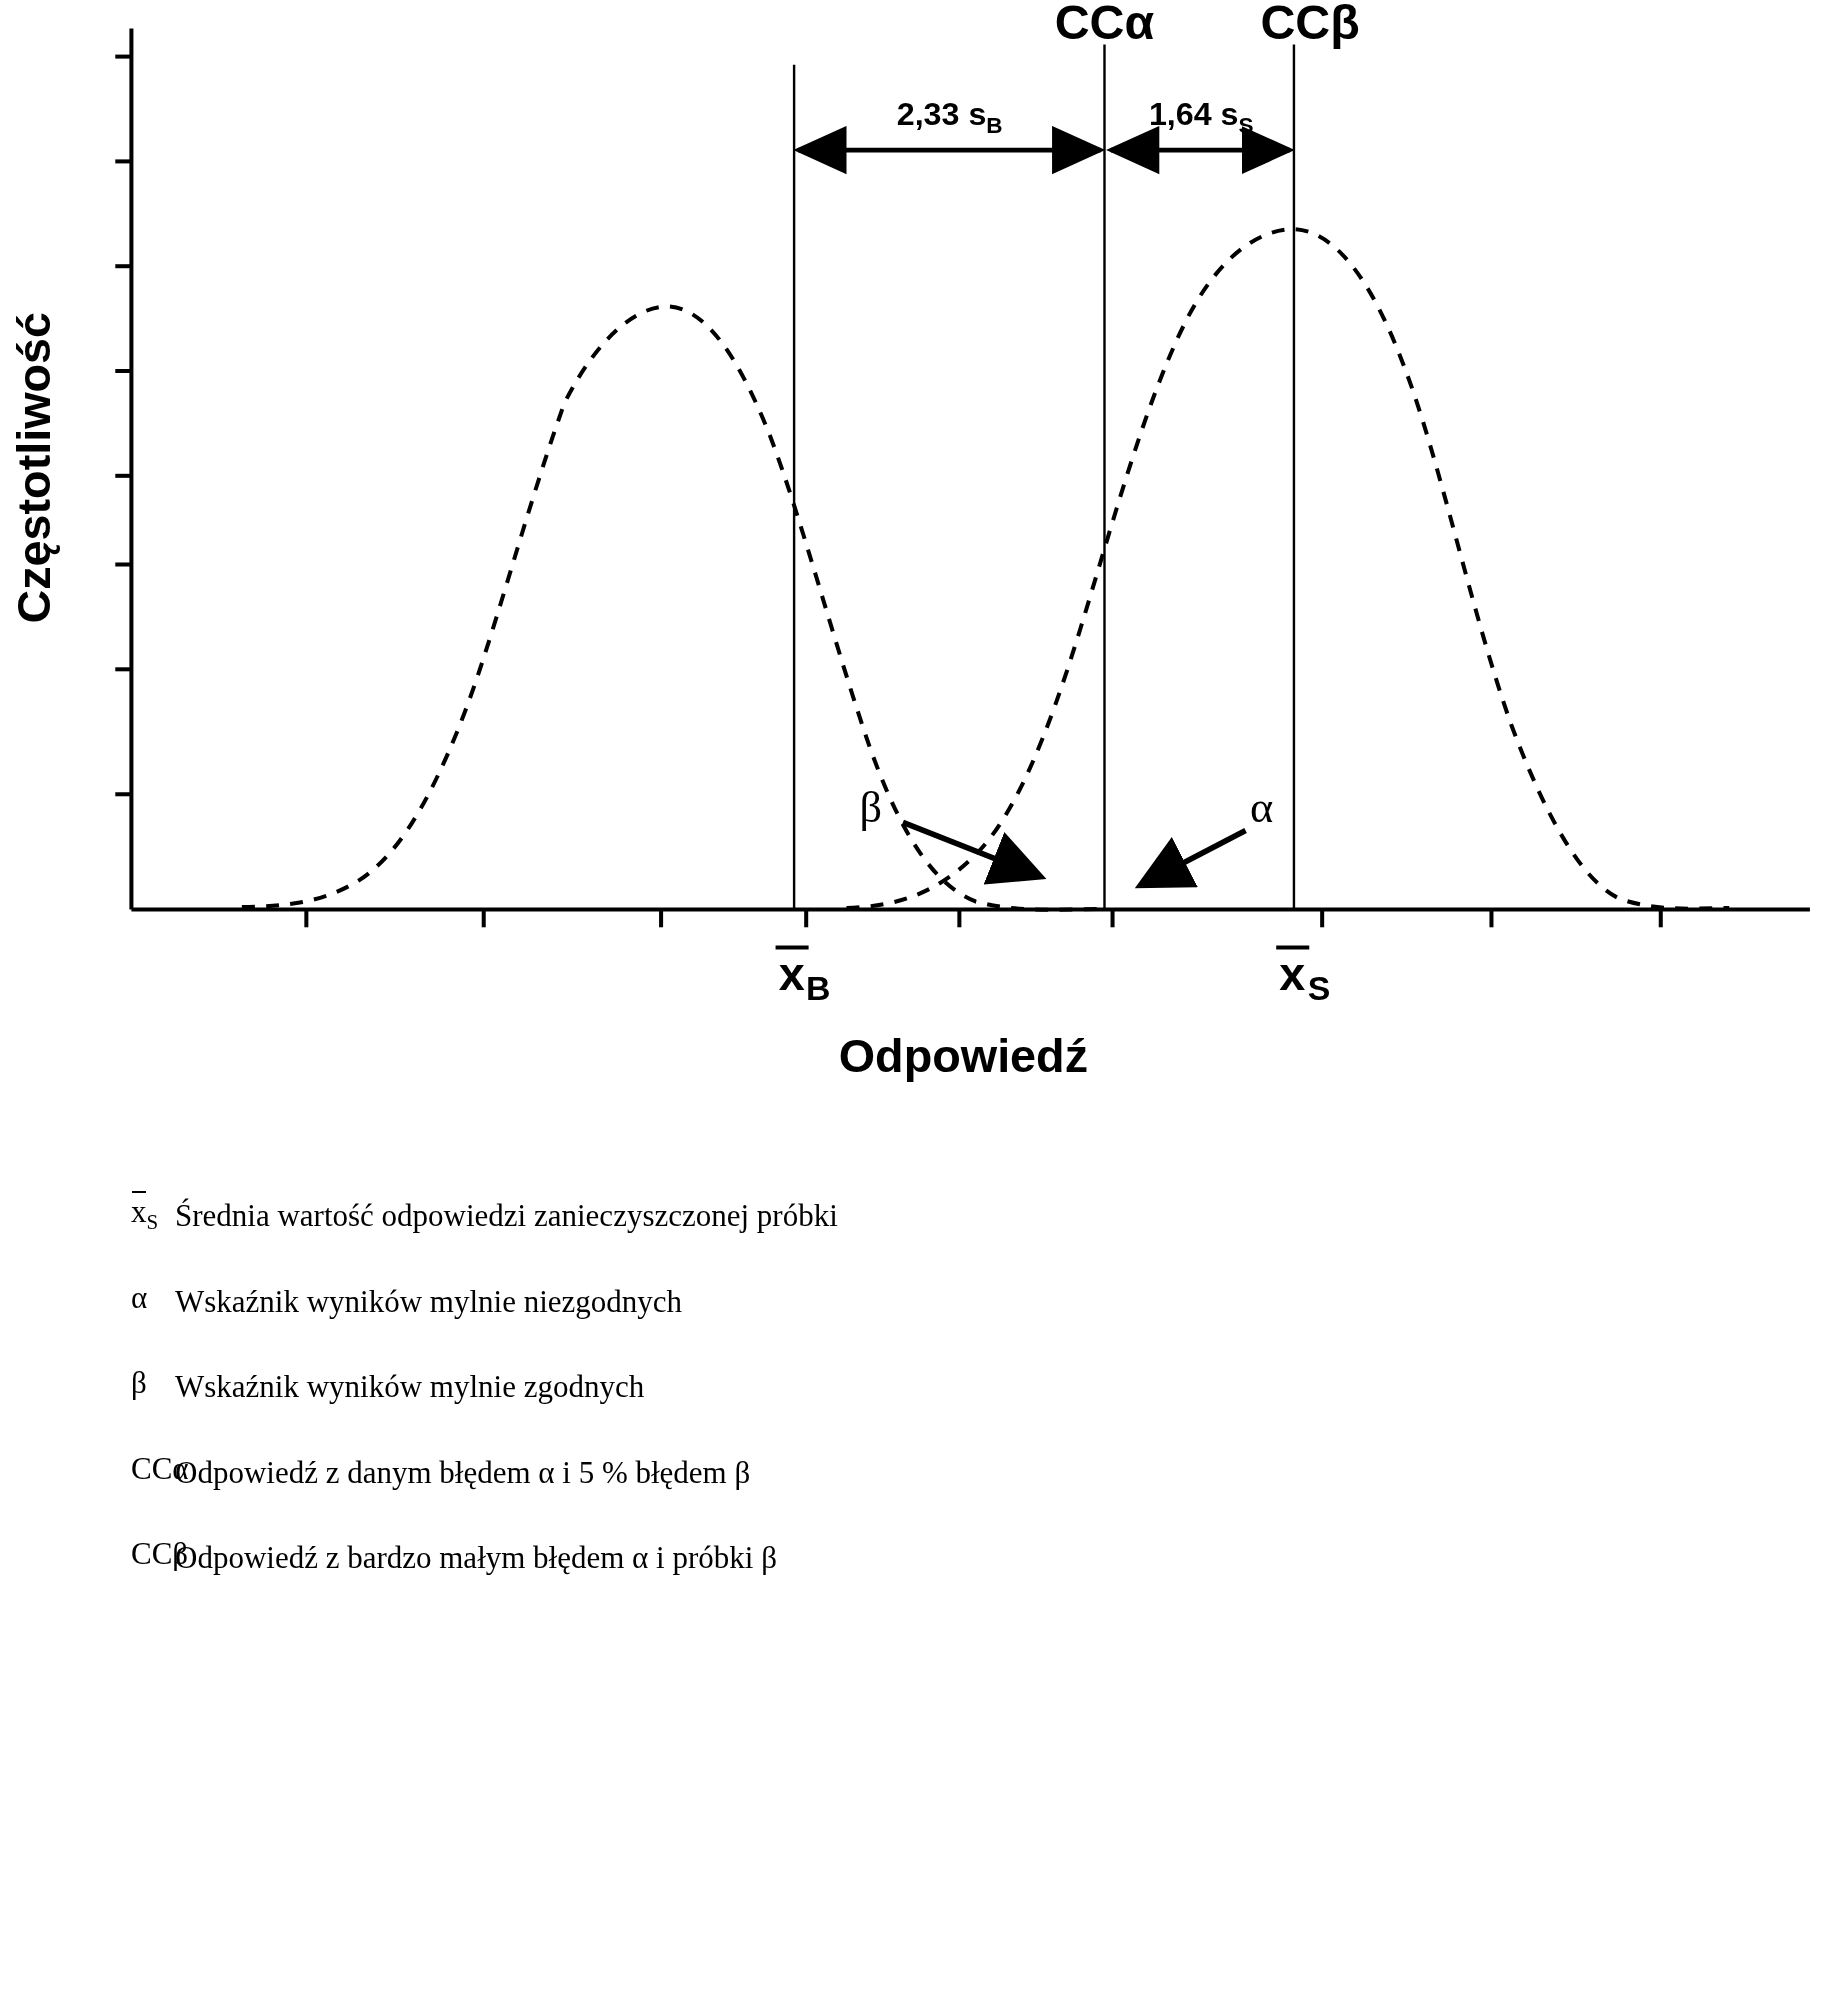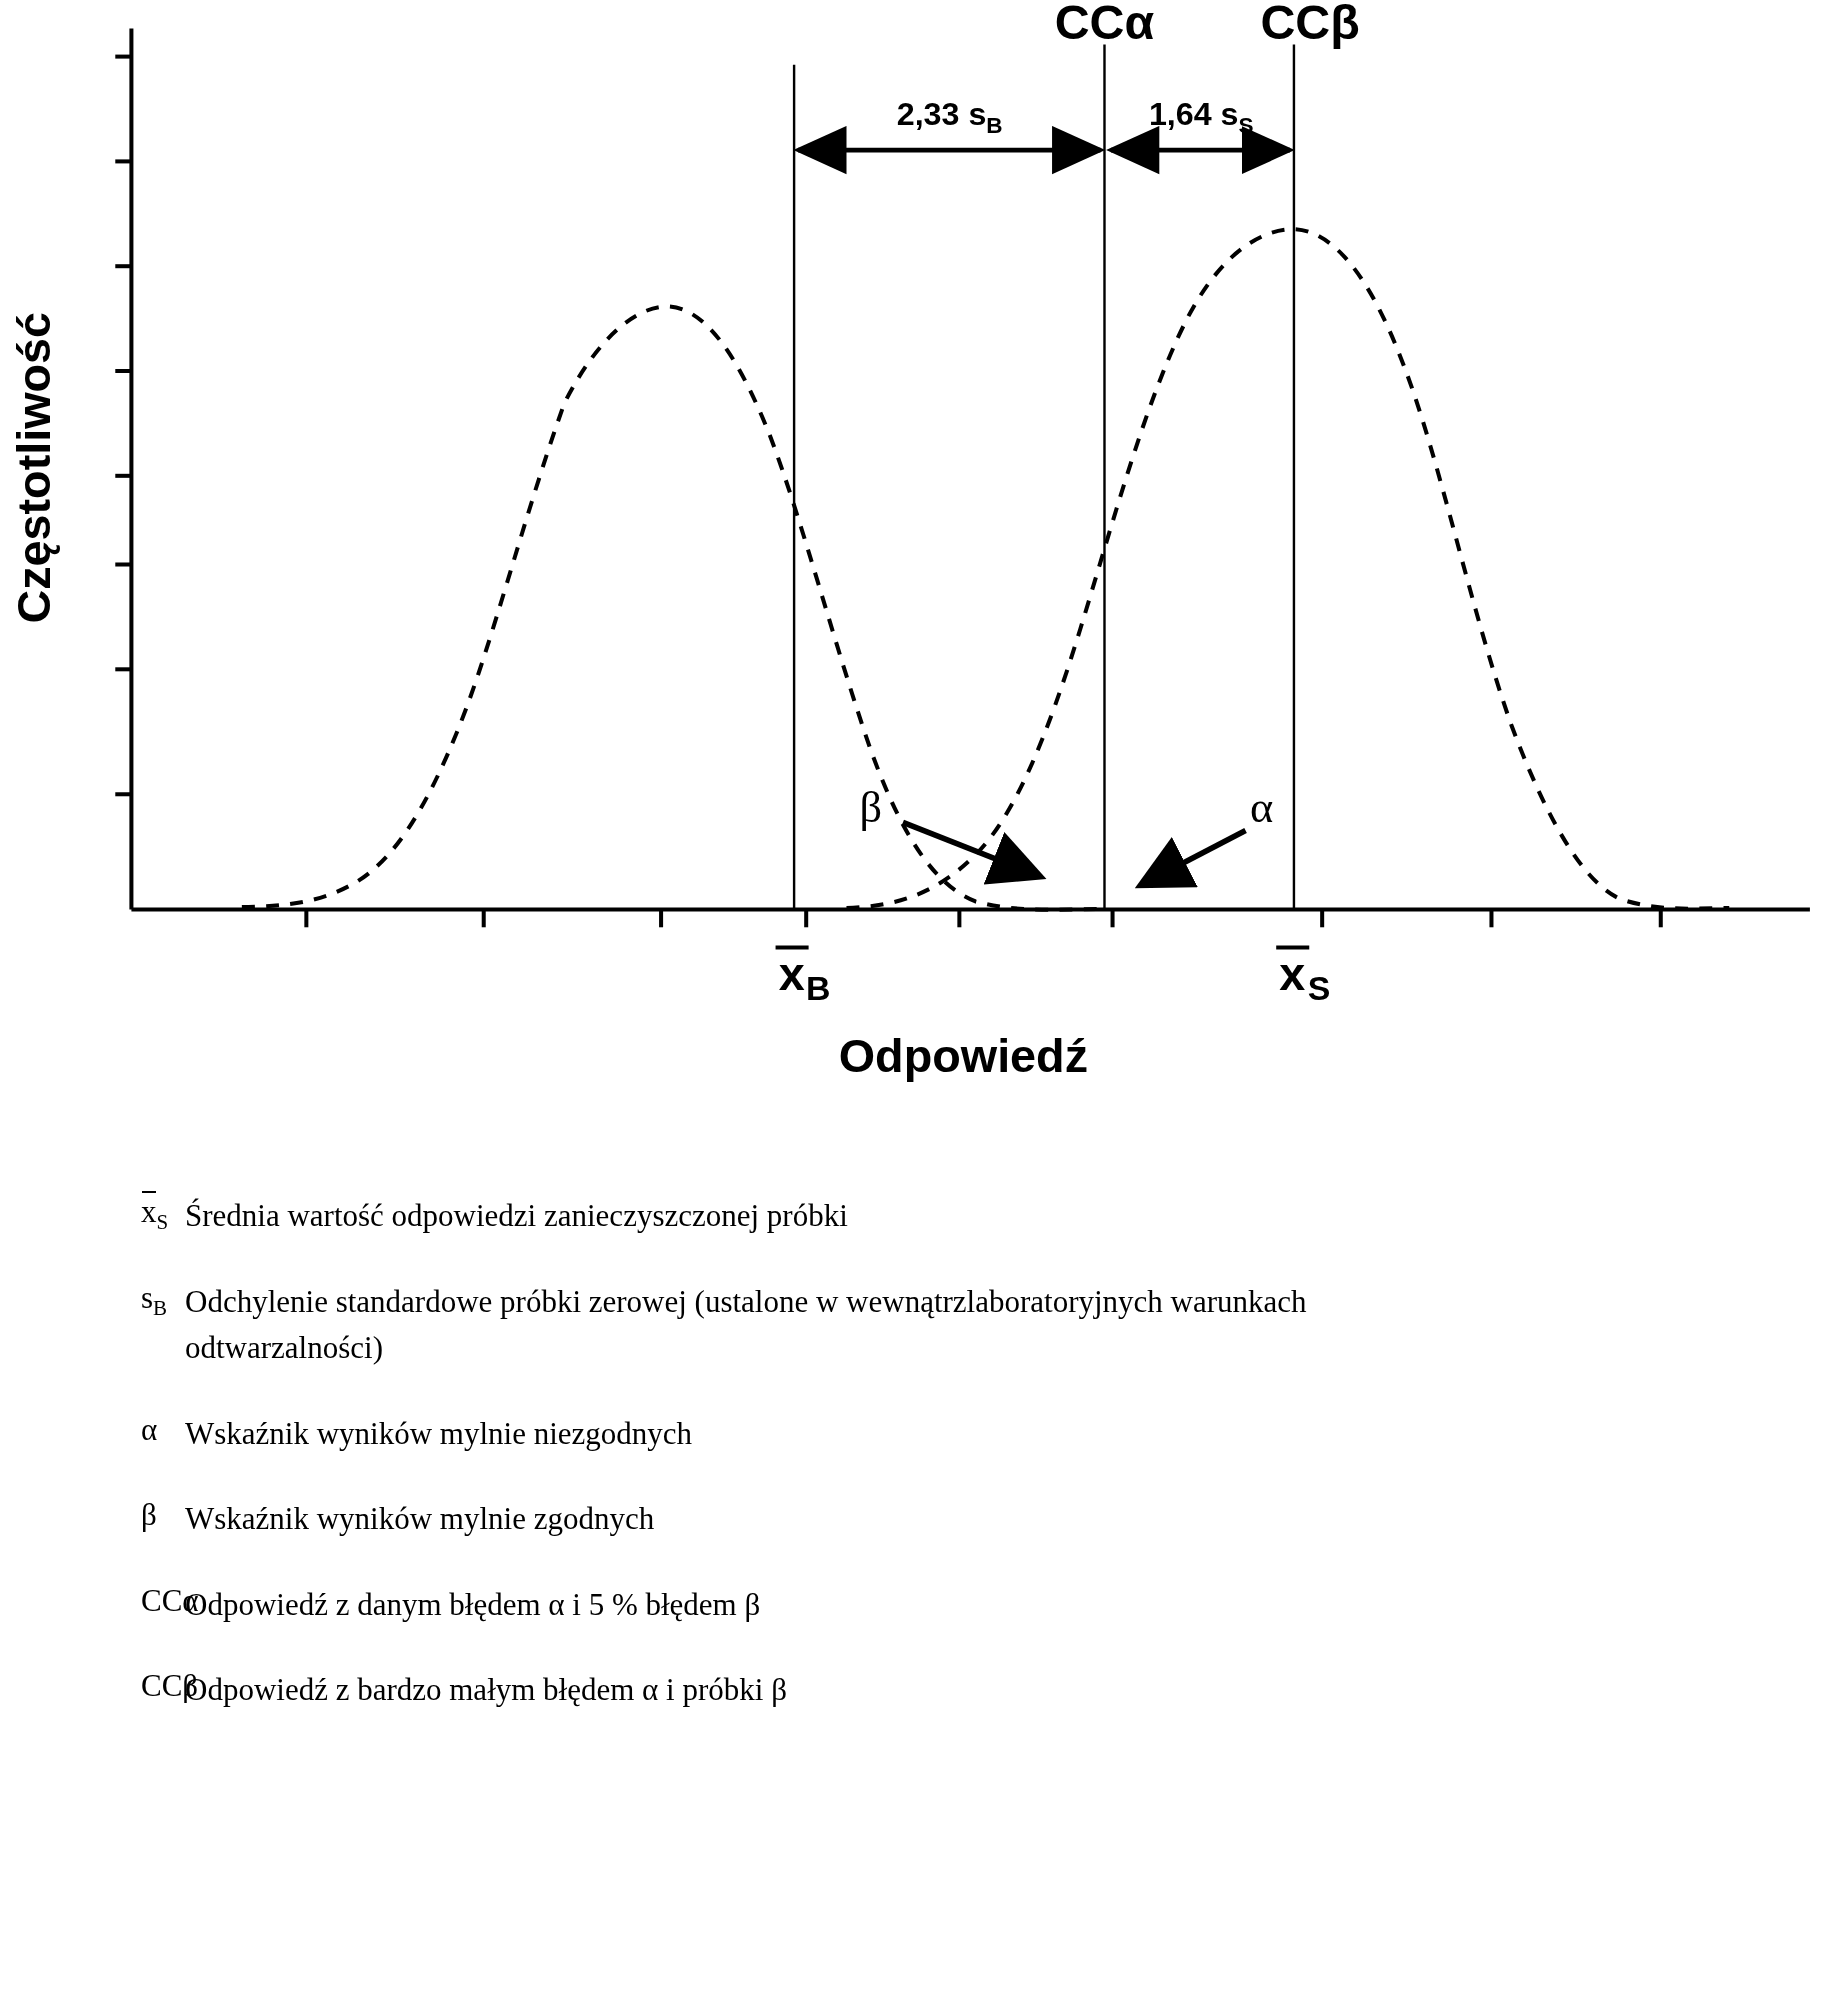--- a/index.html
+++ b/index.html
@@ -29,21 +29,21 @@
   }
 
   .axis-label {
     font-family: "Liberation Sans", sans-serif;
     font-weight: bold;
   }
 
   
   #legend {
     position: absolute;
-    left: 12px;
+    left: 2px;
     top: 1193px;
     width: 1472px;
   }
   .legend-row {
     display: flex;
     align-items: flex-start;
     margin-bottom: 39px;
   }
   .legend-sym {
     width: 173px;
@@ -186,26 +186,20 @@
 
 <div id="legend">
 
   <div class="legend-row">
     <div class="legend-sym">
       <span class="ovl">x</span><span class="sub">S</span>
     </div>
     <div class="legend-def">Średnia wartość odpowiedzi zanieczyszczonej próbki</div>
   </div>
 
-  <div class="legend-row">
-    <div class="legend-sym">
-      <span>s</span><span class="sub">B</span>
-    </div>
-    <div class="legend-def">Odchylenie standardowe próbki zerowej (ustalone w wewnątrzlaboratoryjnych warunkach odtwarzalności)</div>
-  </div>
 
 
   <div class="legend-row">
     <div class="legend-sym">
       <span>α</span>
     </div>
     <div class="legend-def">Wskaźnik wyników mylnie niezgodnych</div>
   </div>
 
   <div class="legend-row">

